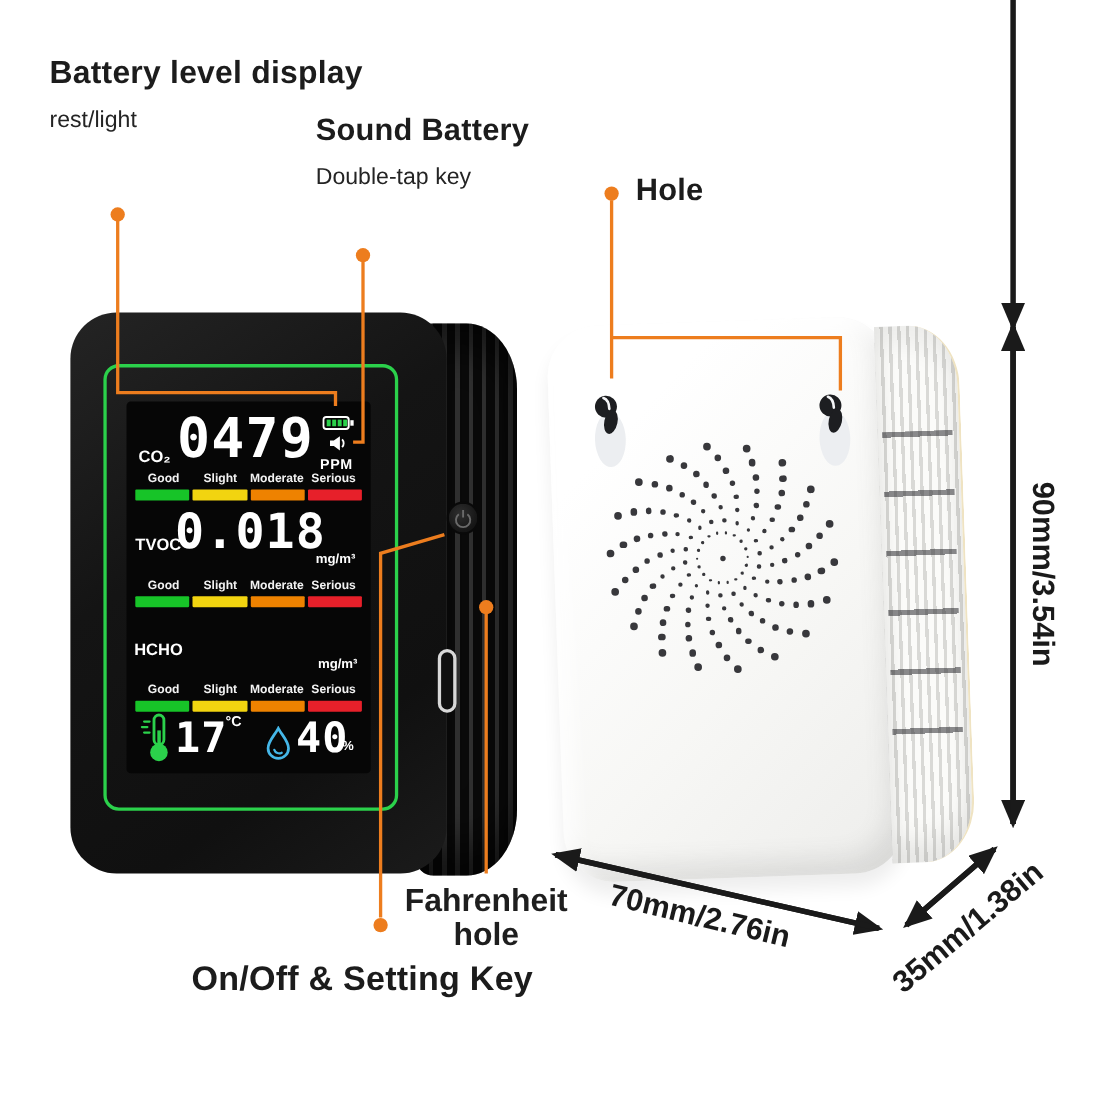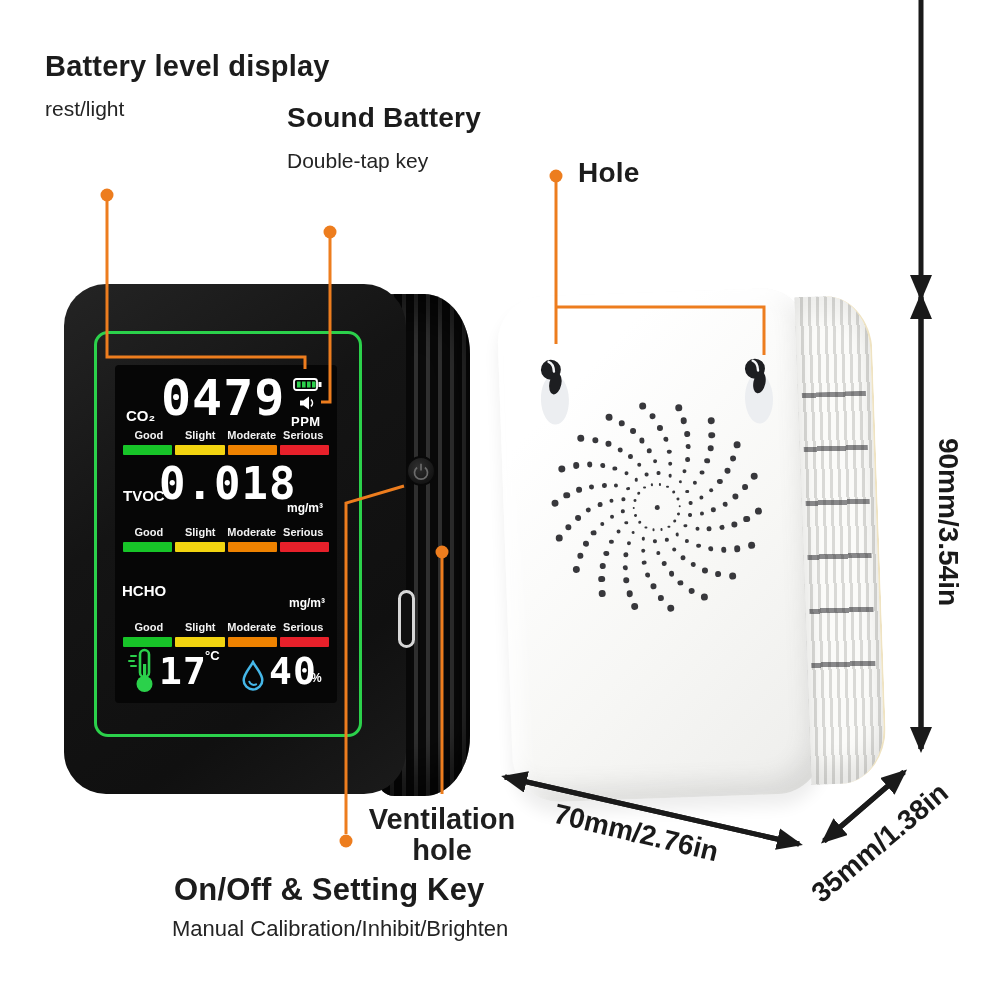--- a/index.html
+++ b/index.html
@@ -100,27 +100,26 @@
 </div>
 
 <div class="abs ann-title sound-title z60">Sound Battery</div>
 <div class="abs ann-desc sound-desc z60">
   <div>Double-tap key</div>
 </div>
 
 <div class="abs ann-title hole-title z60">Hole</div>
 
 <div class="abs vent-title z60">
-  <div>Ventilation</div>
+  <div>Fahrenheit</div>
   <div>hole</div>
 </div>
 
 <div class="abs ann-title onoff-title z60">On/Off &amp; Setting Key</div>
 <div class="abs ann-desc onoff-desc z60">
-  <div>Manual Calibration/Inhibit/Brighten</div>
 </div>
 
 <div class="abs back-group">
   <div class="abs back-body">
     <svg class="abs keyhole" style="left:36px;top:56px" width="36" height="78" viewBox="0 0 36 78">
       <ellipse cx="19" cy="48" rx="14" ry="25" fill="#eceef1"></ellipse>
       <circle cx="16" cy="18" r="10" fill="#1d1e21"></circle>
       <ellipse cx="20" cy="32" rx="6" ry="11" fill="#1d1e21" transform="rotate(14 20 32)"></ellipse>
       <path d="M14,10 q5,2 5,10" stroke="#f4f5f7" stroke-width="2.4" fill="none" stroke-linecap="round"></path>
     </svg>

